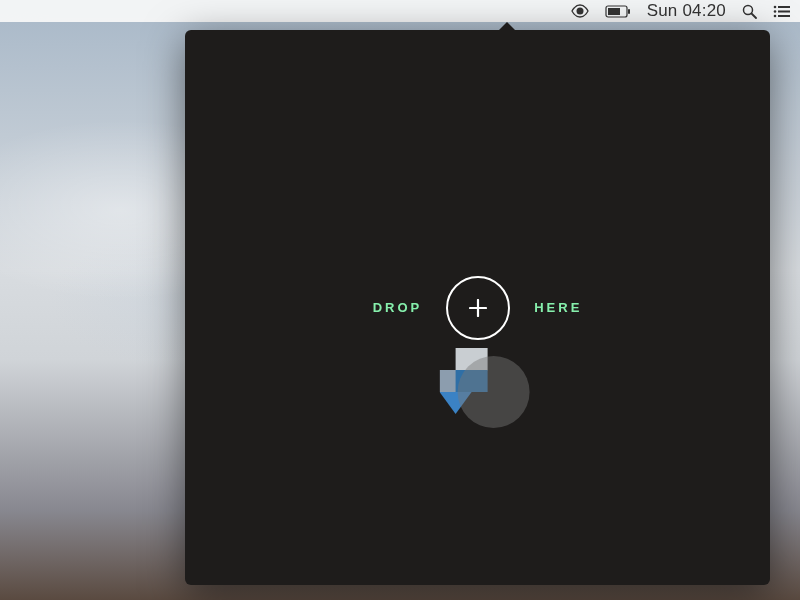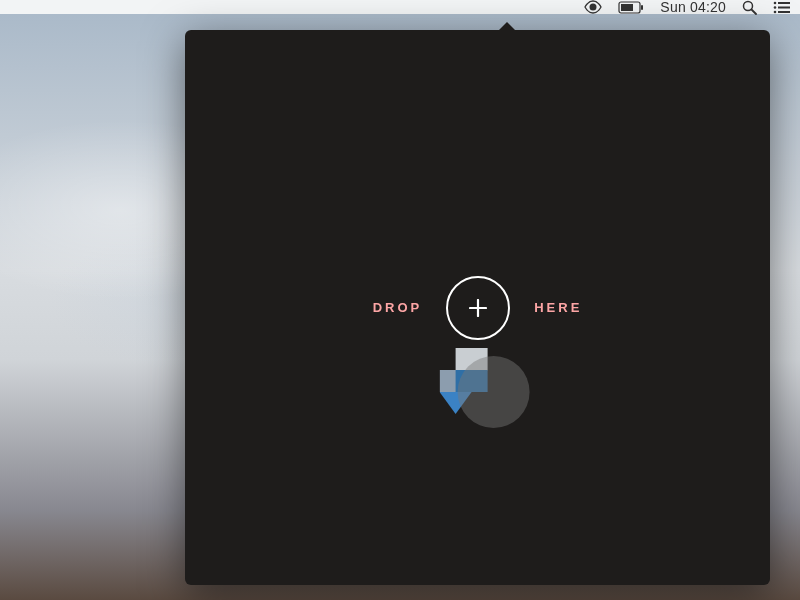--- a/index.html
+++ b/index.html
@@ -33,28 +33,28 @@
         radial-gradient(ellipse 250px 120px at 25% 50%, rgba(200,210,220,0.5) 0%, transparent 60%);
       pointer-events: none;
     }
 
     
     .menubar {
       position: absolute;
       top: 0;
       left: 0;
       right: 0;
-      height: 14px;
+      height: 22px;
       background: rgba(248, 248, 248, 0.92);
       display: flex;
       align-items: center;
       justify-content: flex-end;
       padding: 0 10px;
       gap: 16px;
-      font-size: 14px;
+      font-size: 17px;
       color: #333;
       backdrop-filter: blur(20px);
     }
 
     .menubar-item {
       display: flex;
       align-items: center;
       height: 100%;
       cursor: default;
     }
@@ -106,21 +106,21 @@
       display: flex;
       align-items: center;
       gap: 24px;
       color: #fff;
     }
 
     .drop-label {
       font-size: 13px;
       font-weight: 600;
       letter-spacing: 3px;
-      color: #fca5a5;
+      color: #86efac;
     }
 
     .plus-circle {
       width: 64px;
       height: 64px;
       border: 2px solid #fff;
       border-radius: 50%;
       display: flex;
       align-items: center;
       justify-content: center;

